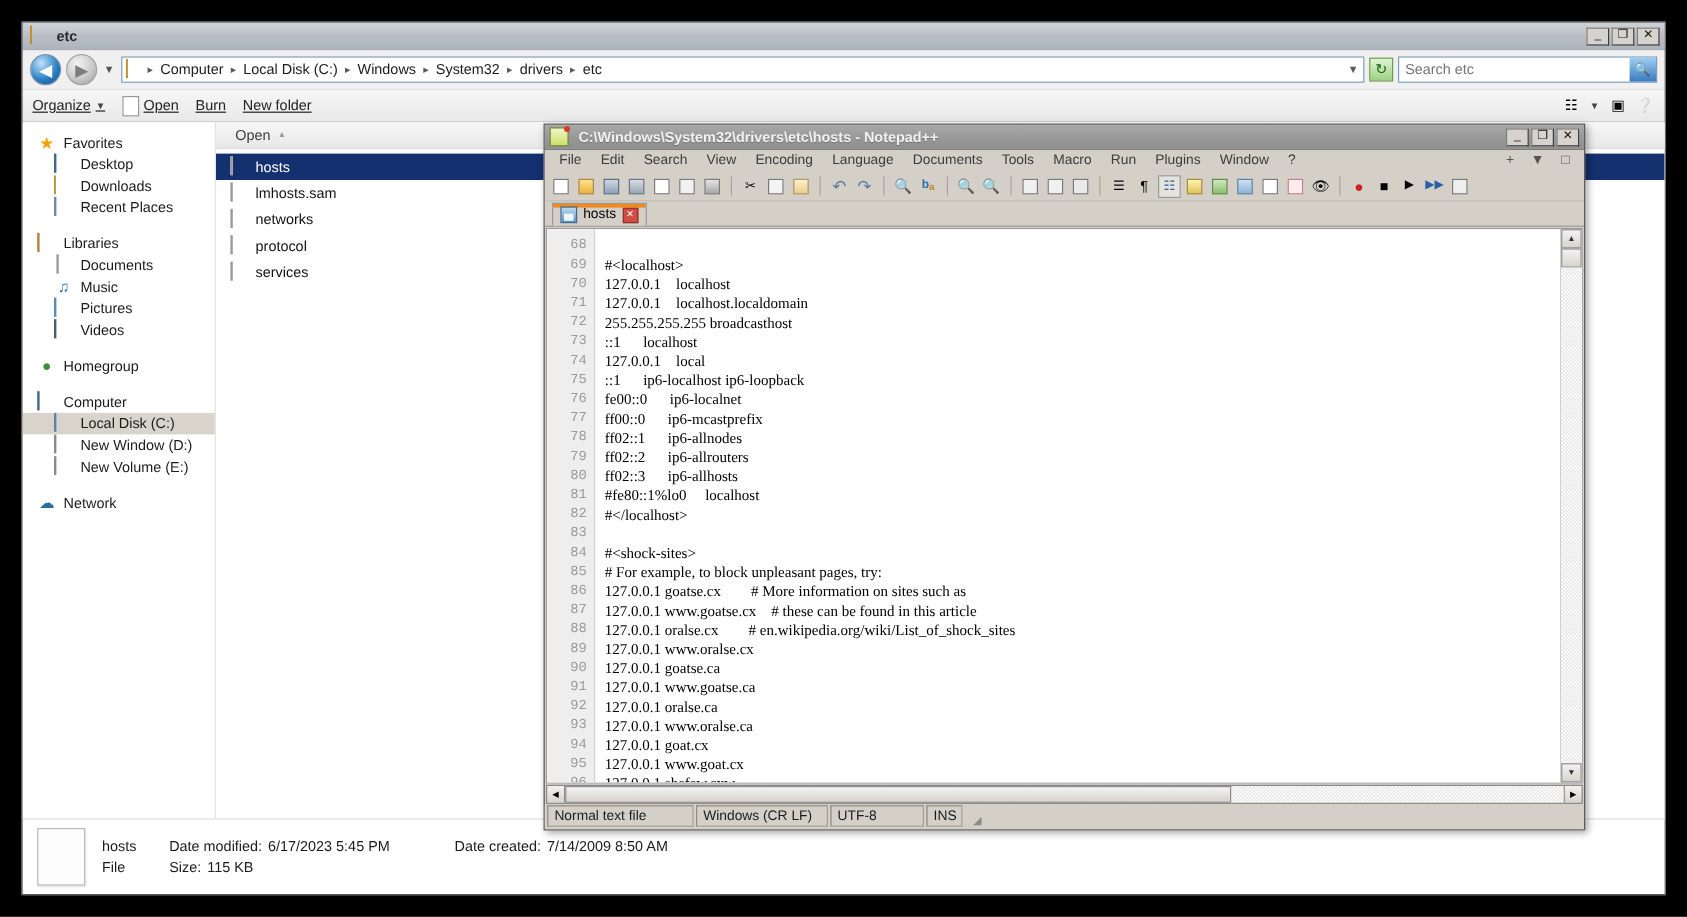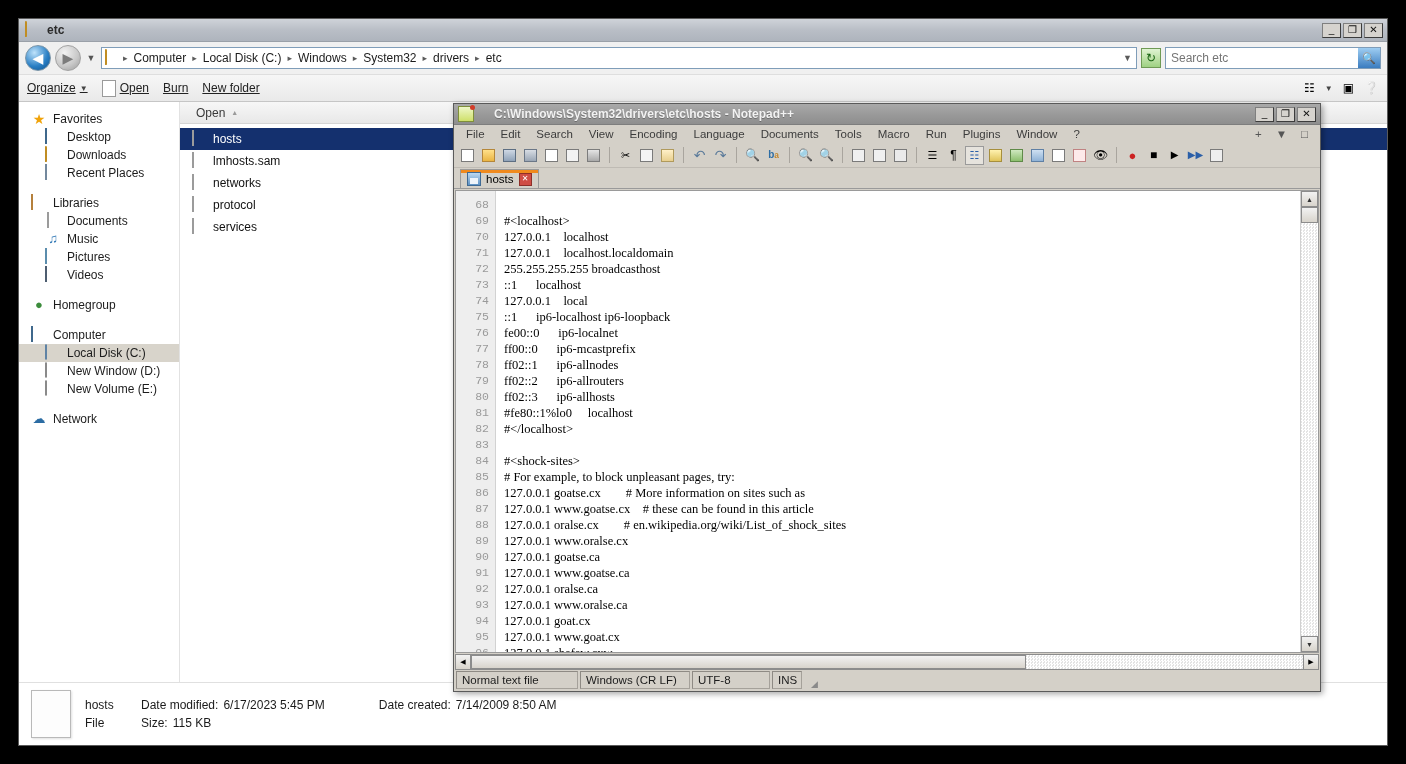--- a/index.html
+++ b/index.html
@@ -163,21 +163,21 @@
   }
   .npp-icon{
     width:14px;height:14px;background:linear-gradient(#eef7c8,#cfe06a);
     border:1px solid #7f8f3a;position:relative;flex:0 0 auto;
   }
   .npp-icon:after{
     content:"";position:absolute;right:-2px;top:-2px;width:5px;height:5px;
     background:#d23c2a;border-radius:50%;
   }
   .npp-title{
-    font-size:12px;font-weight:bold;color:#f2f2f2;margin-left:20px;white-space:nowrap;
+    font-size:12px;font-weight:bold;color:#f2f2f2;margin-left:8px;white-space:nowrap;
     text-shadow:0 1px 0 rgba(0,0,0,.25);
   }
   .npp-menubar{
     height:18px;background:#d4d0c8;display:flex;align-items:center;
     padding:0 4px;gap:0;flex:0 0 auto;font-size:11.5px;color:#3c3c3c;
   }
   .menu-item{padding:0 8px;white-space:nowrap;}
   .menu-right{margin-left:auto;display:flex;align-items:center;gap:14px;padding-right:8px;color:#555;}
   .npp-toolbar{
     height:24px;background:#d4d0c8;display:flex;align-items:center;

